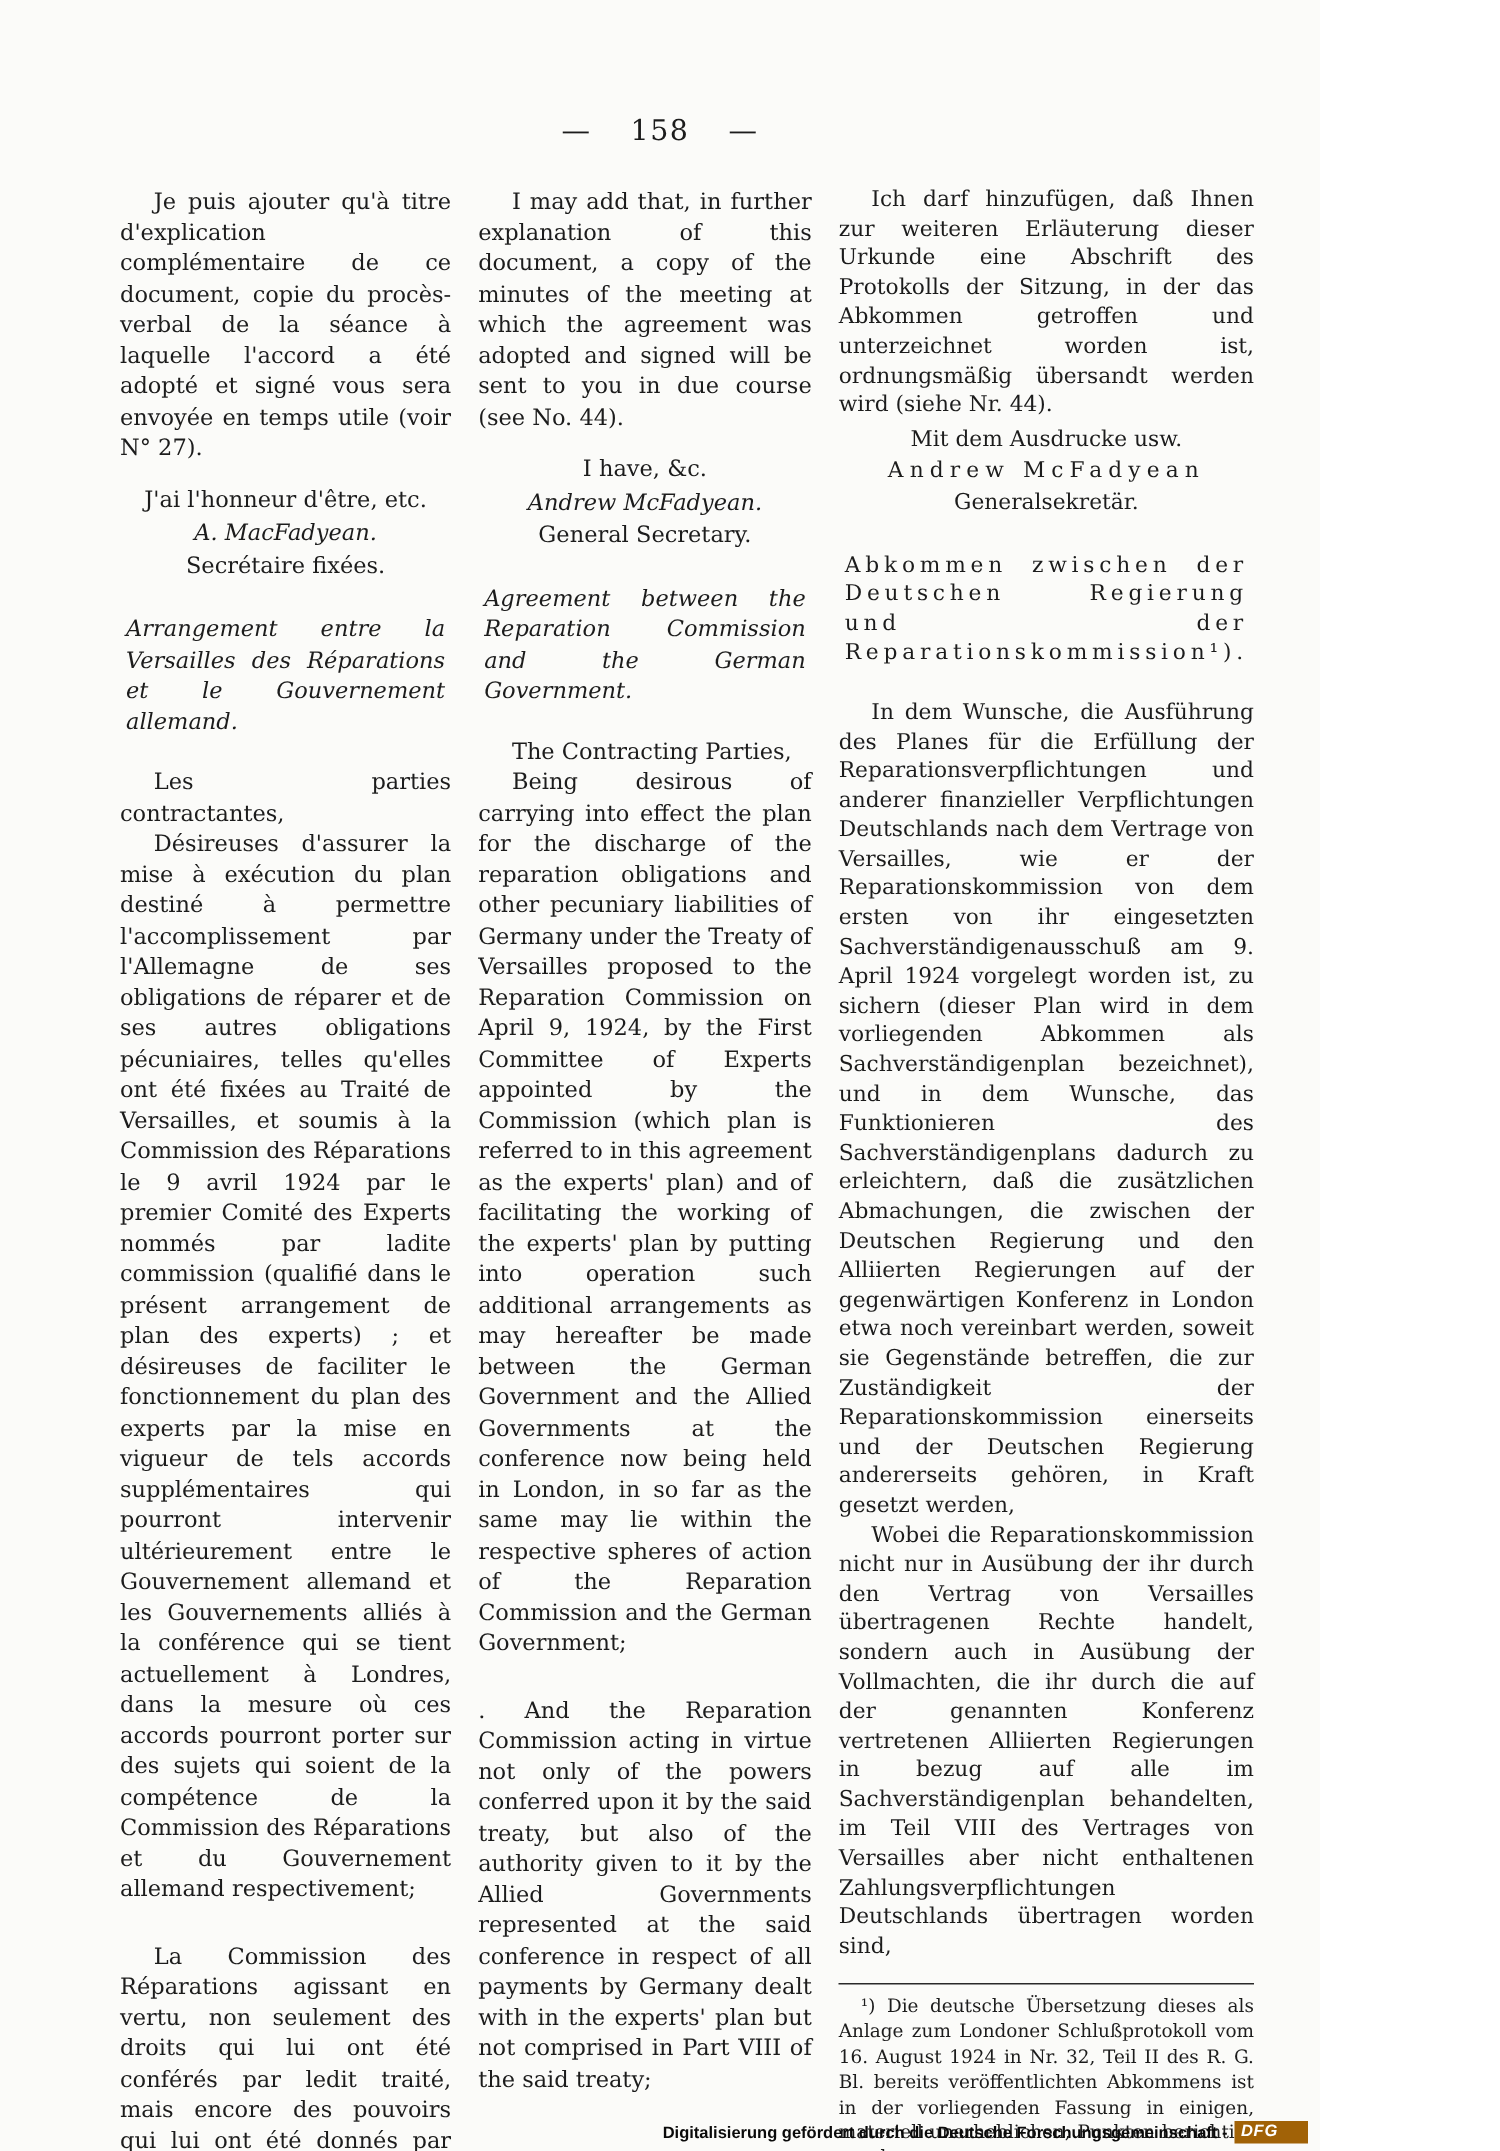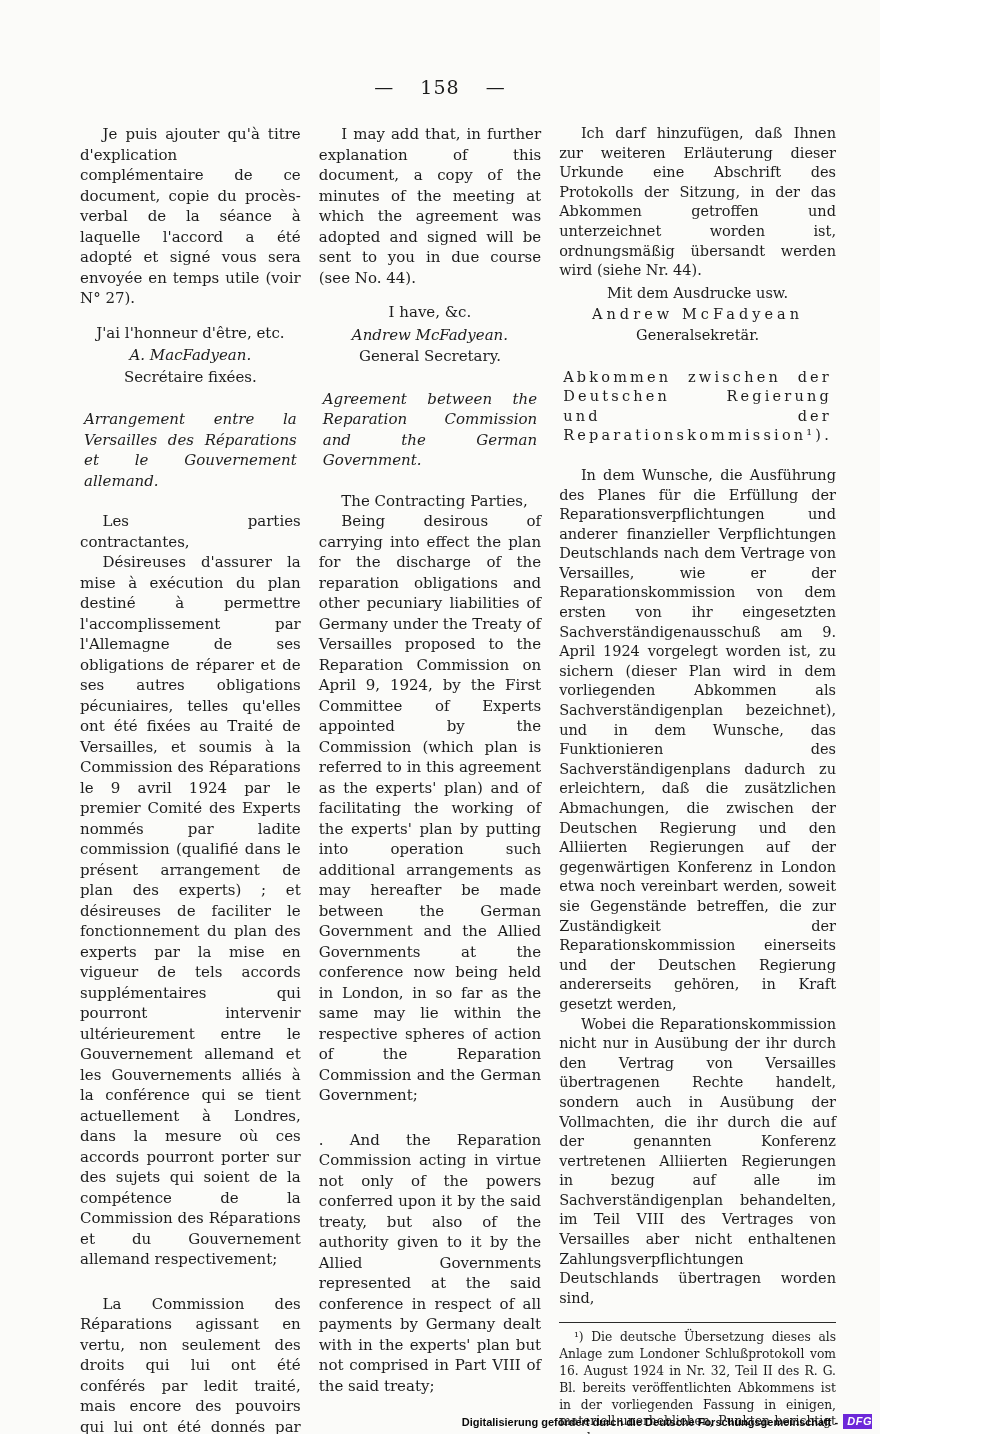--- a/index.html
+++ b/index.html
@@ -59,26 +59,26 @@
     font-family:"Liberation Sans", sans-serif;
     font-size:11px;
     font-weight:bold;
     color:#0a0a0a;
     display:flex;
     align-items:center;
     gap:5px;
     margin-top:12px;
   }
   .dfg-logo {
-    background:#6d28d9;
+    background:#a16207;
     color:#ffffff;
     font-style:italic;
     font-weight:bold;
     font-size:11px;
-    padding:1px 0 2px 4px;
+    padding:1px 20px 2px 4px;
     letter-spacing:0.5px;
   }
 </style>
 </head>
 <body>
 
 <div class="page">
 
   <div class="page-number-row">
     <span>—</span><span>158</span><span>—</span>

